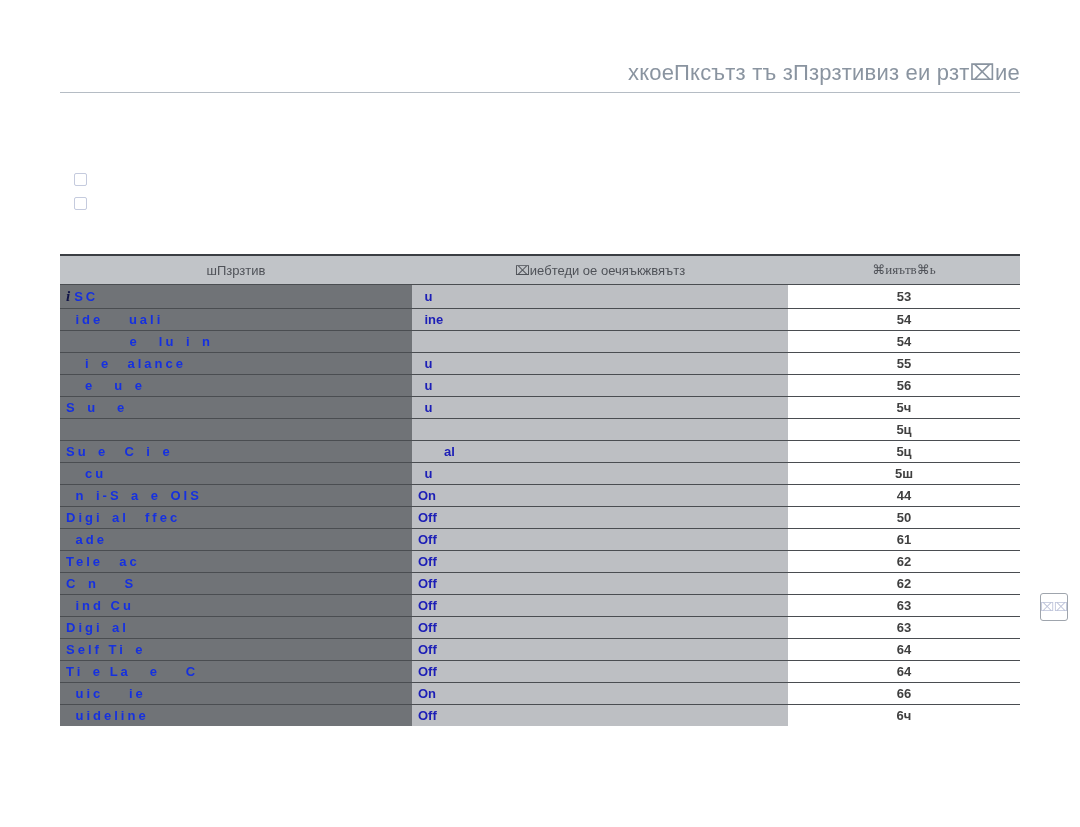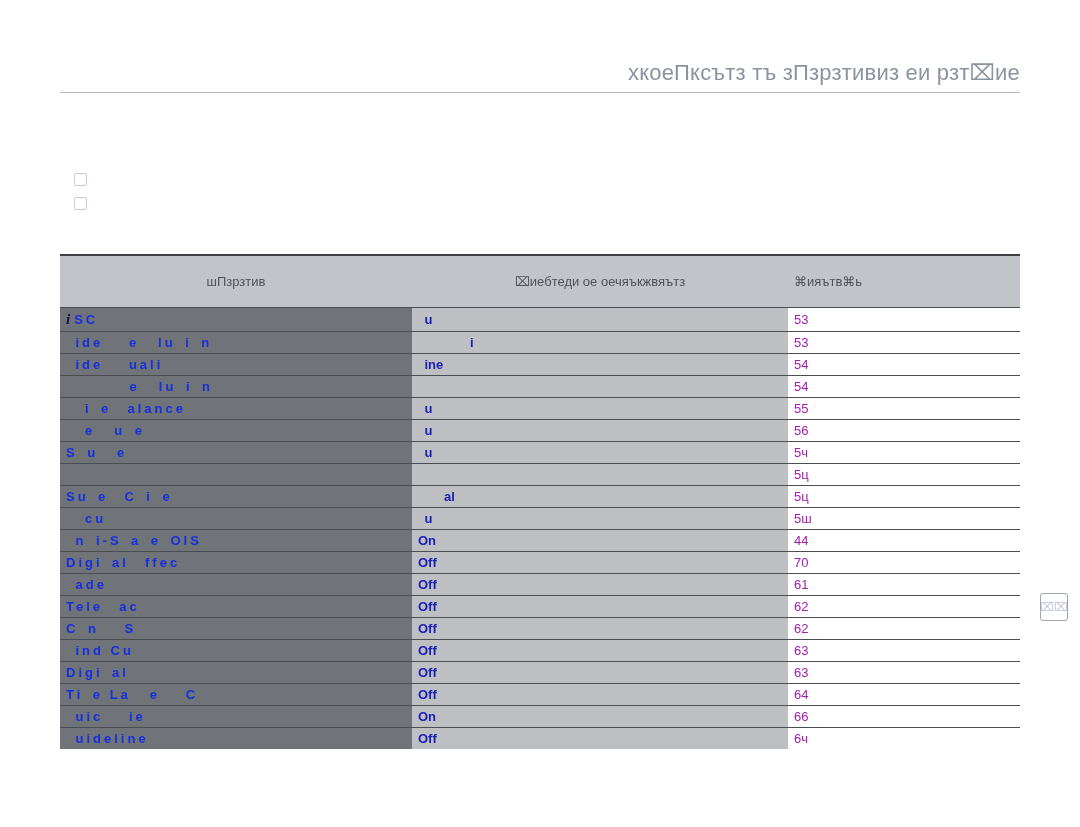--- a/index.html
+++ b/index.html
@@ -69,35 +69,35 @@
   }
   .table {
     border-collapse: collapse;
     width: 100%;
     font-size: 13px;
   }
   .table th {
     background: #c1c4c8;
     color: #4f5258;
     font-weight: 400;
-    padding: 18px 6px;
+    padding: 6px 6px;
     border-top: 1px solid #3b3e43;
     border-bottom: 1px solid #4a4d51;
   }
   .table td {
     padding: 3px 6px;
     border-top: 1px solid #4a4d51;
   }
   .col-item  { width: 340px; text-align: center; }
   .col-def   { text-align: center; padding-left: 16px; }
-  .col-page  { width: 220px; text-align: left; padding-right: 140px; }
+  .col-page  { width: 220px; text-align: center; padding-right: 140px; font-family: Liberation Serif, serif; }
 
   .col-item-cell  { background: #707377; color: #1530e0; font-weight: bold; letter-spacing: 1px; }
   .col-def-cell   { background: #bdbfc3; color: #1c1eb6; font-weight: bold; text-align: left; padding-left: 150px; }
-  .col-page-cell  { background: #ffffff; color: #a21caf; font-weight: normal; text-align: left; padding-right: 140px; }
+  .col-page-cell  { background: #ffffff; color: #404040; font-weight: bold; text-align: center; padding-right: 140px; }
 
   .col-item-cell span { letter-spacing: 3px; }
   .iscene-i {
     font-style: italic;
     font-family: Georgia, serif;
     font-weight: bold;
     font-size: 15px;
     color: #101448;
     margin-right: 1px;
   }
@@ -148,25 +148,20 @@
         <th class="col-page">⌘ияътв⌘ь</th>
       </tr>
     </thead>
     <tbody id="tbody">
         <tr>
           <td class="col-item-cell"><span class="iscene-i">i</span><span>SC   </span></td>
           <td class="col-def-cell"> u  </td>
           <td class="col-page-cell">53</td>
         </tr>
         <tr>
-          <td class="col-item-cell"><span> ide   e  lu i n</span></td>
-          <td class="col-def-cell">        i</td>
-          <td class="col-page-cell">53</td>
-        </tr>
-        <tr>
           <td class="col-item-cell"><span> ide   uali  </span></td>
           <td class="col-def-cell"> ine</td>
           <td class="col-page-cell">54</td>
         </tr>
         <tr>
           <td class="col-item-cell"><span>       e  lu i n</span></td>
           <td class="col-def-cell">         </td>
           <td class="col-page-cell">54</td>
         </tr>
         <tr>
@@ -200,21 +195,21 @@
           <td class="col-page-cell">5ш</td>
         </tr>
         <tr>
           <td class="col-item-cell"><span> n i-S a e OIS </span></td>
           <td class="col-def-cell">On</td>
           <td class="col-page-cell">44</td>
         </tr>
         <tr>
           <td class="col-item-cell"><span>Digi al  ffec </span></td>
           <td class="col-def-cell">Off</td>
-          <td class="col-page-cell">70</td>
+          <td class="col-page-cell">50</td>
         </tr>
         <tr>
           <td class="col-item-cell"><span> ade </span></td>
           <td class="col-def-cell">Off</td>
           <td class="col-page-cell">61</td>
         </tr>
         <tr>
           <td class="col-item-cell"><span>Tele  ac  </span></td>
           <td class="col-def-cell">Off</td>
           <td class="col-page-cell">62</td>
@@ -226,20 +221,25 @@
         </tr>
         <tr>
           <td class="col-item-cell"><span> ind Cu </span></td>
           <td class="col-def-cell">Off</td>
           <td class="col-page-cell">63</td>
         </tr>
         <tr>
           <td class="col-item-cell"><span>Digi al     </span></td>
           <td class="col-def-cell">Off</td>
           <td class="col-page-cell">63</td>
+        </tr>
+        <tr>
+          <td class="col-item-cell"><span>Self Ti e </span></td>
+          <td class="col-def-cell">Off</td>
+          <td class="col-page-cell">64</td>
         </tr>
         <tr>
           <td class="col-item-cell"><span>Ti e La  e   C</span></td>
           <td class="col-def-cell">Off</td>
           <td class="col-page-cell">64</td>
         </tr>
         <tr>
           <td class="col-item-cell"><span> uic   ie </span></td>
           <td class="col-def-cell">On</td>
           <td class="col-page-cell">66</td>

